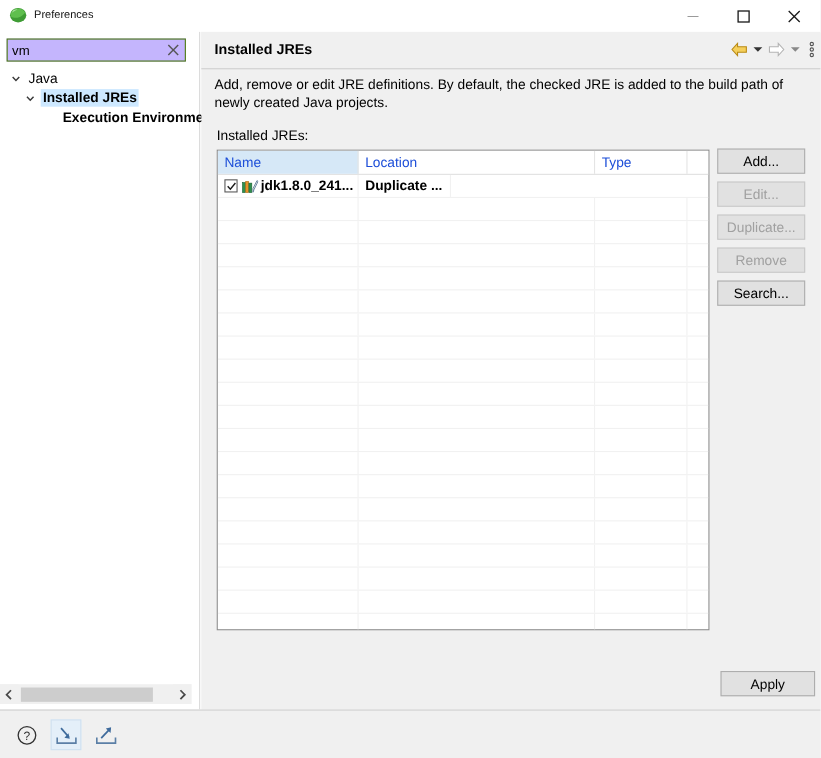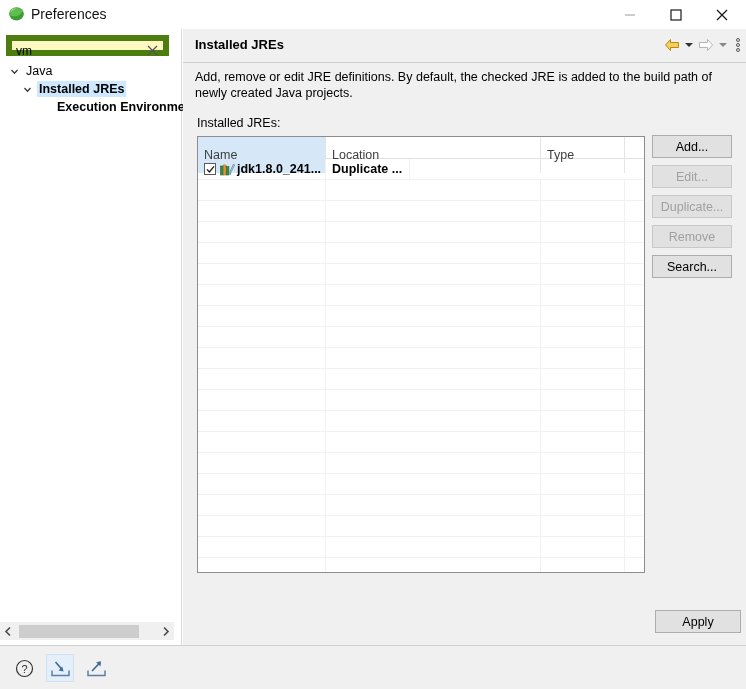--- a/index.html
+++ b/index.html
@@ -27,21 +27,21 @@
     width: 746px; height: 29px;
     background: #ffffff;
     border-bottom: 1px solid #ffffff;
   }
   #title-icon {
     position: absolute; left: 8px; top: 5px;
     width: 17px; height: 17px;
   }
   #title-text {
     position: absolute; left: 31px; top: 6px;
-    font-size: 14px;
+    font-size: 10px;
     color: #111;
     line-height: 16px;
     white-space: nowrap;
   }
   .wbtn {
     position: absolute; top: 0;
     width: 46px; height: 29px;
     display: flex; align-items: center; justify-content: center;
     background: transparent;
   }
@@ -54,22 +54,22 @@
   #leftpanel {
     position: absolute; left: 0; top: 29px;
     width: 182px; height: 616px;
     background: #ffffff;
     border-right: 1px solid #d9d9d9;
     box-sizing: border-box;
   }
   #filter-wrap {
     position: absolute; left: 6px; top: 6px;
     width: 163px; height: 21px;
-    background: #fef9c3;
-    border: 6px solid #4d7c0f;
+    background: #c4b5fd;
+    border: 1px solid #4d7c0f;
     box-sizing: border-box;
   }
   #filter-input {
     position: absolute; left: 4px; top: 2px;
     width: 132px; height: 16px;
     border: none; outline: none; padding: 0;
     font-family: "Liberation Sans", sans-serif;
     font-size: 12px;
     color: #000; background: transparent;
   }
@@ -185,25 +185,25 @@
     box-sizing: border-box;
     overflow: hidden;
   }
   #thead {
     display: flex; height: 21px;
     background: #ffffff;
     border-bottom: 1px solid #e0e0e0;
   }
   #thead .th {
     display: flex; align-items: center;
-    font-size: 12.5px; color: #404040;
+    font-size: 12.5px; color: #1d4ed8;
     padding-left: 6px;
     box-sizing: border-box;
     border-right: 1px solid #e4e4e4;
-    height: 36px;
+    height: 21px;
     overflow: hidden; white-space: nowrap;
   }
   .th.sorted { background: #d6e8f7; }
   .col-name { width: 128px; }
   .col-loc  { width: 215px; }
   .col-type { width: 84px; }
   .col-extra{ width: 19px; border-right: none !important; }
 
   .trow { display: flex; height: 20px; border-bottom: 1px solid #f1f1f1; }
   .trow .td {

